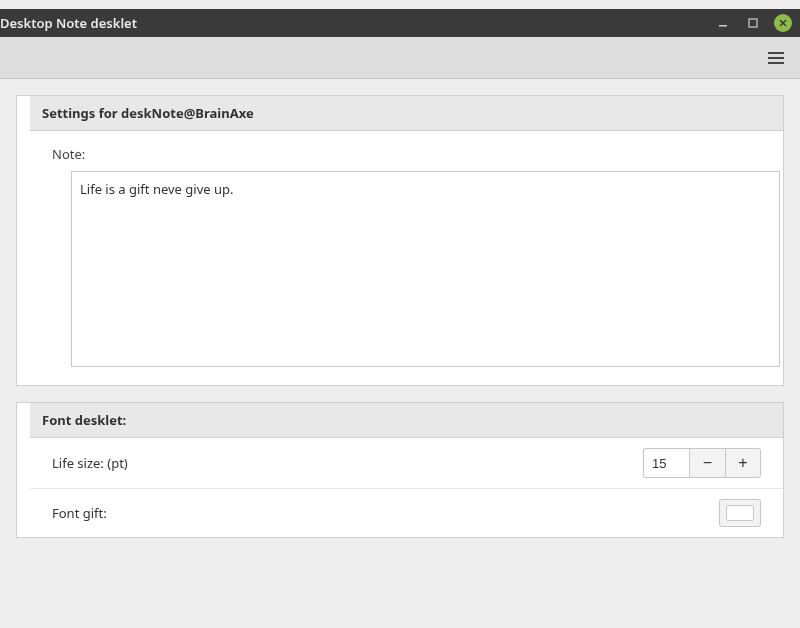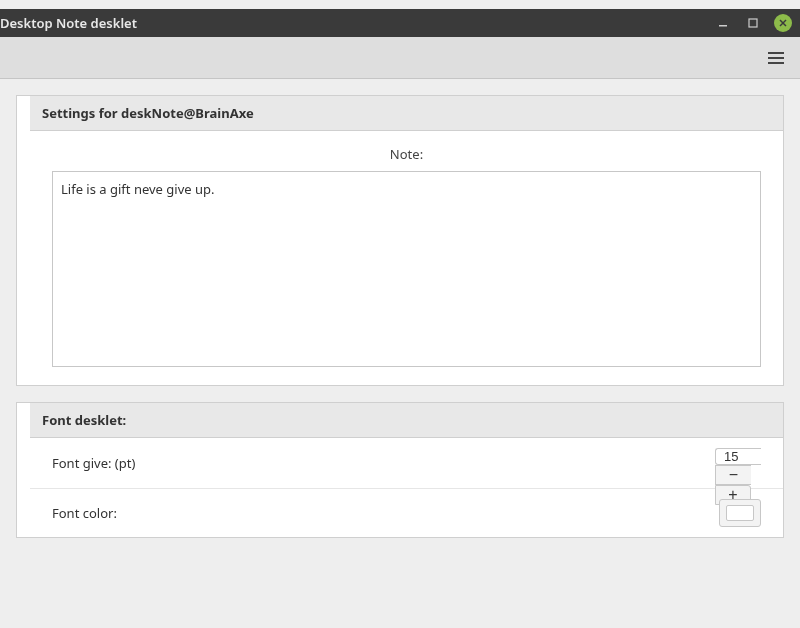--- a/index.html
+++ b/index.html
@@ -85,55 +85,55 @@
     border-bottom: 1px solid #cfcfcf;
     padding: 8px 12px;
     font-weight: 700;
     font-size: 13px;
     color: #333;
   }
   .panel-body {
     padding: 14px 22px 14px 22px;
   }
   .note-label {
-    text-align: center;
+    text-align: left;
     font-size: 13px;
     color: #444;
     margin-bottom: 8px;
   }
   .note-textarea {
     width: 100%;
     height: 196px;
     border: 1px solid #c7c7c7;
     padding: 8px;
     font-family: inherit;
     font-size: 13px;
     color: #333;
     resize: none;
     outline: none;
     background: #fff;
+    margin-left: 19px;
   }
   .option-row {
     display: flex;
     align-items: center;
     justify-content: space-between;
     padding: 10px 22px;
   }
   .option-sep {
     border-top: 1px solid #e6e6e6;
   }
   .option-label {
     font-size: 13px;
     color: #333;
   }
   .spinner {
     display: flex;
     align-items: stretch;
     height: 30px;
-    flex-direction: column;
   }
   .spinner input {
     width: 46px;
     border: 1px solid #c7c7c7;
     border-right: none;
     padding: 0 8px;
     font-size: 13px;
     color: #333;
     outline: none;
     border-top-left-radius: 3px;
@@ -218,34 +218,34 @@
     <div class="panel-body">
       <div class="note-label">Note:</div>
       <textarea class="note-textarea" style="">Life is a gift neve give up.</textarea>
     </div>
   </div>
 
   <div class="panel">
     <div class="panel-header">Font desklet:</div>
 
     <div class="option-row">
-      <span class="option-label">Font give: (pt)</span>
+      <span class="option-label">Life size: (pt)</span>
       <div class="spinner">
         <input type="text" value="15" style="">
         <button>
           <span>−</span>
         </button>
         <button>
           <span>+</span>
         </button>
       </div>
     </div>
 
     <div class="option-row option-sep">
-      <span class="option-label">Font color:</span>
+      <span class="option-label">Font gift:</span>
       <div class="color-button">
         <div class="color-swatch" style="background:#ffffff;"></div>
       </div>
     </div>
 
   </div>
 
 </div>
 
 </body></html>

